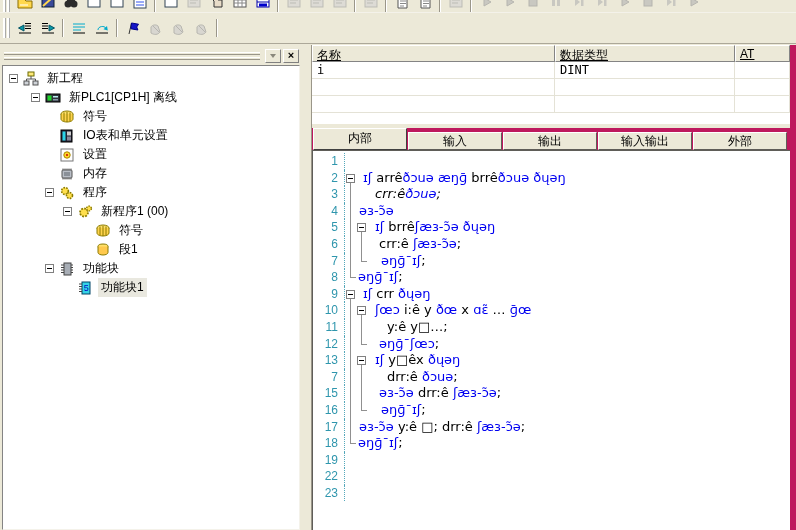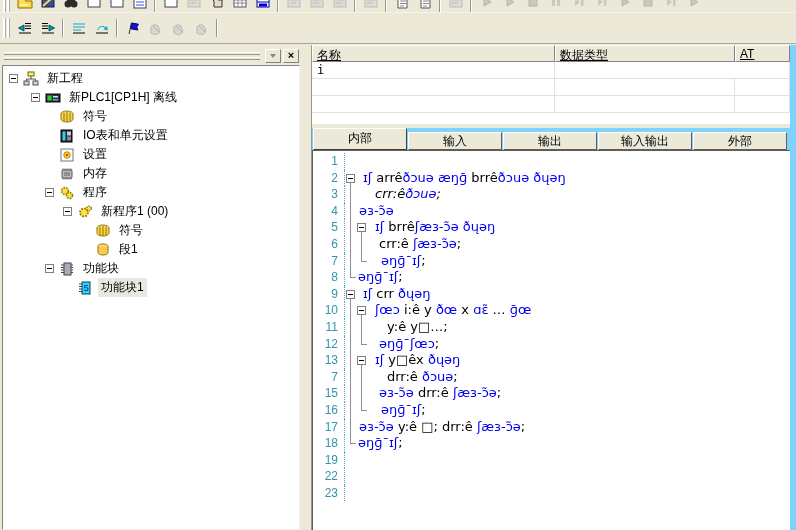--- a/index.html
+++ b/index.html
@@ -19,21 +19,21 @@
   .tgrip{width:7px;height:20px;flex:none;margin:0 3px 0 1px;
          border-left:3px ridge #fff;border-right:3px ridge #fff}
   .tsep{width:2px;height:18px;flex:none;margin:0 3px;
         border-left:1px solid #9a9689;border-right:1px solid #fff}
 
   
   #main{position:absolute;top:45px;left:0;right:0;bottom:0;display:flex}
   #left{width:302px;flex:none;display:flex;flex-direction:column;padding:2px 2px 0 2px}
   #splitter{width:9px;flex:none}
   #right{flex:1;display:flex;flex-direction:column;border-left:1px solid #9a9689;
-         padding-right:6px;background:#7dd3fc}
+         padding-right:6px;background:#be185d}
 
   
   #phead{height:18px;display:flex;align-items:center;padding:1px 1px 2px 2px}
   #ridges{flex:1;display:flex;flex-direction:column;gap:2px;padding-right:3px}
   .ridge{height:3px;border-top:1px solid #fff;border-bottom:1px solid #9a9689}
   .phbtn{width:16px;height:14px;flex:none;margin-left:2px;background:#ece9d8;
          border:1px solid;border-color:#fff #808080 #808080 #fff;
          display:flex;align-items:center;justify-content:center;cursor:default}
   .dd-tri{width:0;height:0;border-left:3px solid transparent;border-right:3px solid transparent;
           border-top:4px solid #8a887c}
@@ -479,20 +479,21 @@
   <div id="right">
     <div id="vtable">
       <div id="vthead">
           <div class="th" style="width: 243px;">名称</div>
           <div class="th" style="width: 180px;">数据类型</div>
           <div class="th" style="flex: 1 1 0%;">AT</div>
         </div>
       <div id="vtrows">
           <div class="vrow">
             <div class="td" style="width: 243px;">i</div>
+            <div class="td" style="width: 180px;">DINT</div>
             <div class="td" style="flex: 1 1 0%;"></div>
           </div>
           <div class="vrow">
             <div class="td" style="width: 243px;"></div>
             <div class="td" style="width: 180px;"></div>
             <div class="td" style="flex: 1 1 0%;"></div>
           </div>
           <div class="vrow">
             <div class="td" style="width: 243px;"></div>
             <div class="td" style="width: 180px;"></div>

